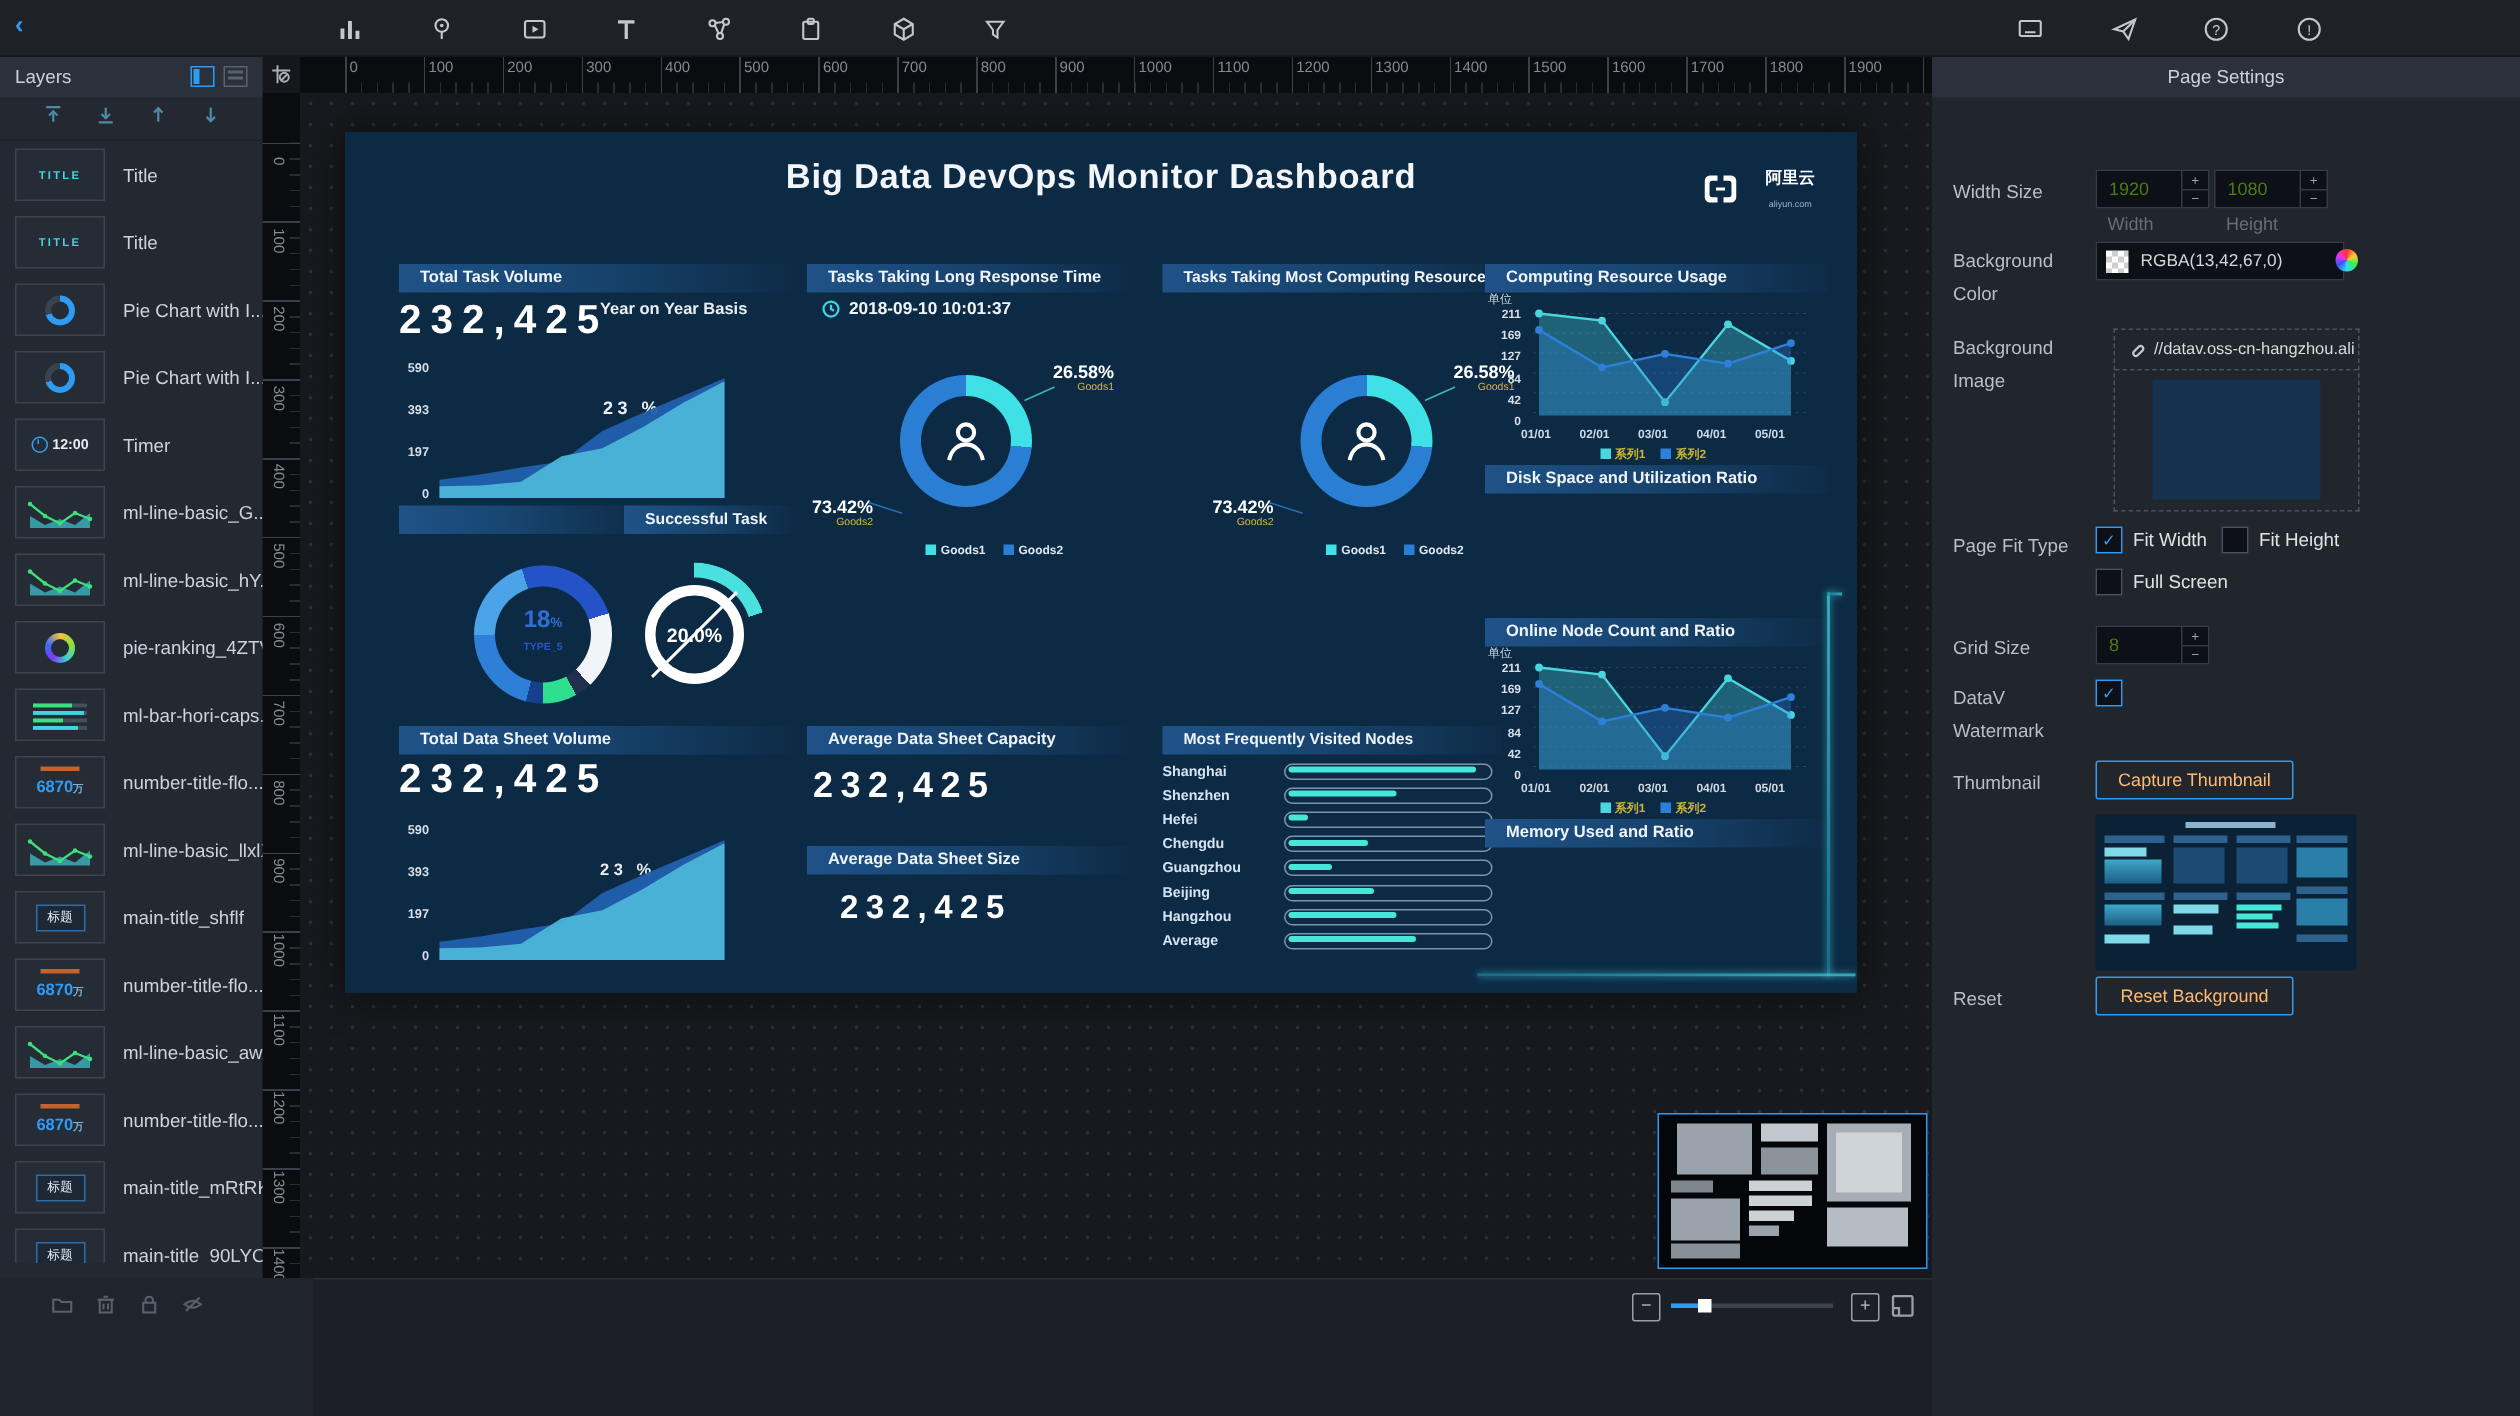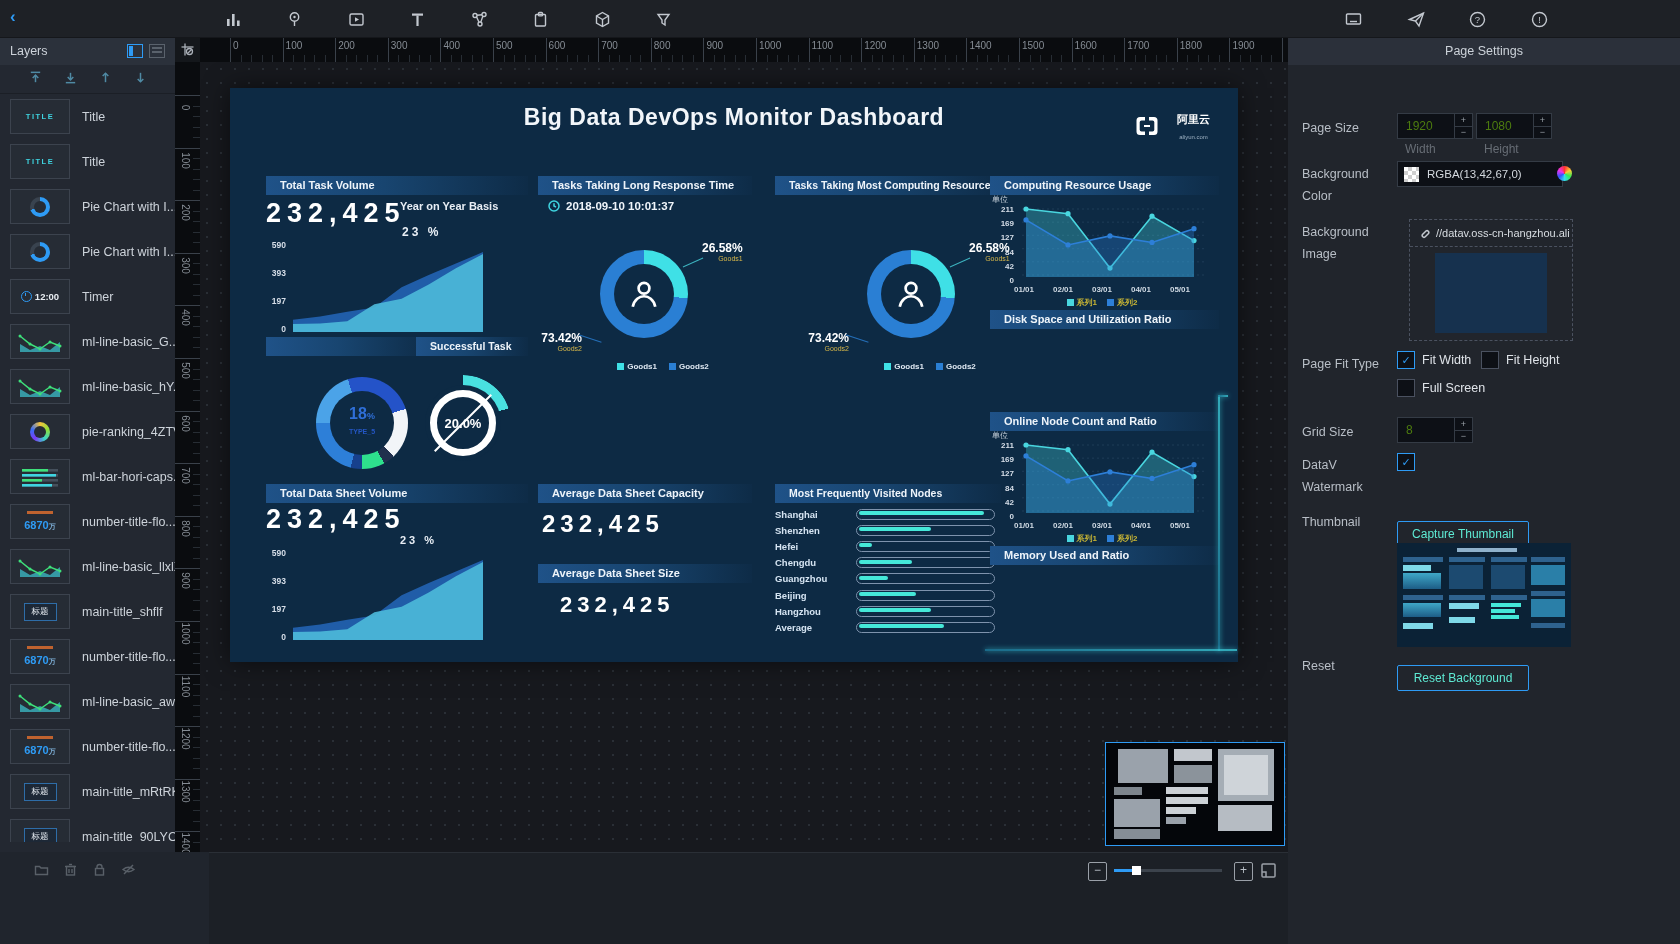--- a/index.html
+++ b/index.html
@@ -56,21 +56,21 @@
   .dash-title{position:absolute;left:0;top:16px;width:100%;text-align:center;color:#f2f6fa;font-size:23px;font-weight:bold;letter-spacing:.5px;}
   .logo{position:absolute;right:28px;top:22px;display:flex;align-items:center;gap:6px;}
   .logo svg{width:36px;height:24px;}
   .logo-txt{line-height:1;text-align:center;}
   .logo-cn{color:#fff;font-size:11px;font-weight:bold;}
   .logo-sub{color:#9fb2c4;font-size:6px;}
   .phead{position:absolute;height:19px;line-height:19px;padding-left:14px;color:#eef4fa;font-size:11px;font-weight:bold;
     background:linear-gradient(90deg,#1f5288 0%,#184570 45%,rgba(19,52,88,.15) 100%);}
   .bignum{position:absolute;color:#fff;font-size:27px;font-weight:bold;letter-spacing:6px;}
   .yoy-l{position:absolute;color:#e8eef5;font-size:11px;font-weight:bold;}
-  .yoy-v{position:absolute;color:#e8eef5;font-size:12px;font-weight:bold;letter-spacing:3px;}
+  .yoy-v{position:absolute;color:#e8eef5;font-size:12px;font-weight:bold;letter-spacing:3px;margin-top:40px;}
   .areachart{position:absolute;display:flex;}
   .a-ylab{width:26px;display:flex;flex-direction:column;justify-content:space-between;text-align:right;padding:0 4px 2px 0;color:#d6dee8;font-size:8.5px;font-weight:bold;}
   .ts-row{position:absolute;display:flex;align-items:center;gap:6px;color:#f0f5fa;font-size:11.5px;font-weight:bold;}
   .ts-row svg{width:12px;height:12px;stroke:#3fd4e0;fill:none;stroke-width:1.5;}
   .goods-donut{position:absolute;width:250px;height:150px;}
   .gd-ring{position:absolute;left:62px;top:14px;width:88px;height:88px;border-radius:50%;}
   .gd-inner{position:absolute;left:76px;top:28px;width:60px;height:60px;border-radius:50%;background:#0d2a44;display:flex;align-items:center;justify-content:center;}
   .gd-inner svg{width:36px;height:36px;stroke:#fff;fill:none;stroke-width:1.8;}
   .gd-co{position:absolute;line-height:1.1;}
   .gd-val{color:#fff;font-size:12px;font-weight:bold;}
@@ -130,21 +130,21 @@
   .color-box span{color:#d3d8de;font-size:11.5px;}
   .wheel{position:absolute;width:15px;height:15px;border-radius:50%;background:conic-gradient(#f33,#fc3,#3e5,#3de,#35f,#e3e,#f33);cursor:pointer;}
   .img-box{position:absolute;width:162px;height:120px;border:1px dashed #4b5260;}
   .img-url{height:26px;display:flex;align-items:center;gap:6px;padding:0 8px;border-bottom:1px dashed #4b5260;color:#d8dde2;font-size:11px;white-space:nowrap;overflow:hidden;cursor:pointer;}
   .img-url svg{width:12px;height:12px;stroke:#c3c8cf;fill:none;stroke-width:1.5;flex:none;}
   .img-body{height:92px;display:flex;align-items:center;justify-content:center;}
   .img-prev{width:112px;height:80px;background:#16314e;}
   .cb{width:16px;height:16px;border:1px solid #4a5160;background:#0d1016;display:inline-flex;align-items:center;justify-content:center;font-size:11px;color:#2e9bf5;cursor:pointer;flex:none;}
   .cb.checked{border-color:#2e9bf5;}
   .fit-opt{position:absolute;display:flex;align-items:center;gap:7px;color:#dfe3e8;font-size:12.5px;}
-  .sbtn{position:absolute;width:132px;height:26px;border:1px solid #2e9bf5;border-radius:2px;background:transparent;color:#5eead4;font-size:12px;cursor:pointer;font-family:"Liberation Sans",sans-serif;margin-top:14px;}
+  .sbtn{position:absolute;width:132px;height:26px;border:1px solid #2e9bf5;border-radius:2px;background:transparent;color:#fdba74;font-size:12px;cursor:pointer;font-family:"Liberation Sans",sans-serif;}
   .thumb-prev{position:absolute;left:109px;top:506px;width:174px;height:104px;background:#0b2236;overflow:hidden;}
 </style>
 </head>
 <body>
 
 <div id="app">
 
   <div class="topbar">
     <span class="back">‹</span>
     <span class="tb-ico" style="left:222px">
@@ -806,21 +806,21 @@
       <svg viewBox="0 0 17 17">
           <rect x="2" y="2" width="13" height="13" rx="1"></rect>
           <polyline points="6,15 6,10 2,10"></polyline>
         </svg>
     </div>
   </div>
 
   <div class="spanel">
     <div class="sp-header">Page Settings</div>
 
-    <div class="sp-label" style="top:80px">Page Size</div>
+    <div class="sp-label" style="top:80px">Width Size</div>
     <div class="num-box" style="left:109px;top:76px">
       <input value="1920" style="">
       <div class="step">
           <div>+</div>
           <div>−</div>
         </div>
     </div>
     <div class="sub-lab" style="left:117px;top:105px">Width</div>
     <div class="num-box" style="left:188px;top:76px">
       <input value="1080" style="">

